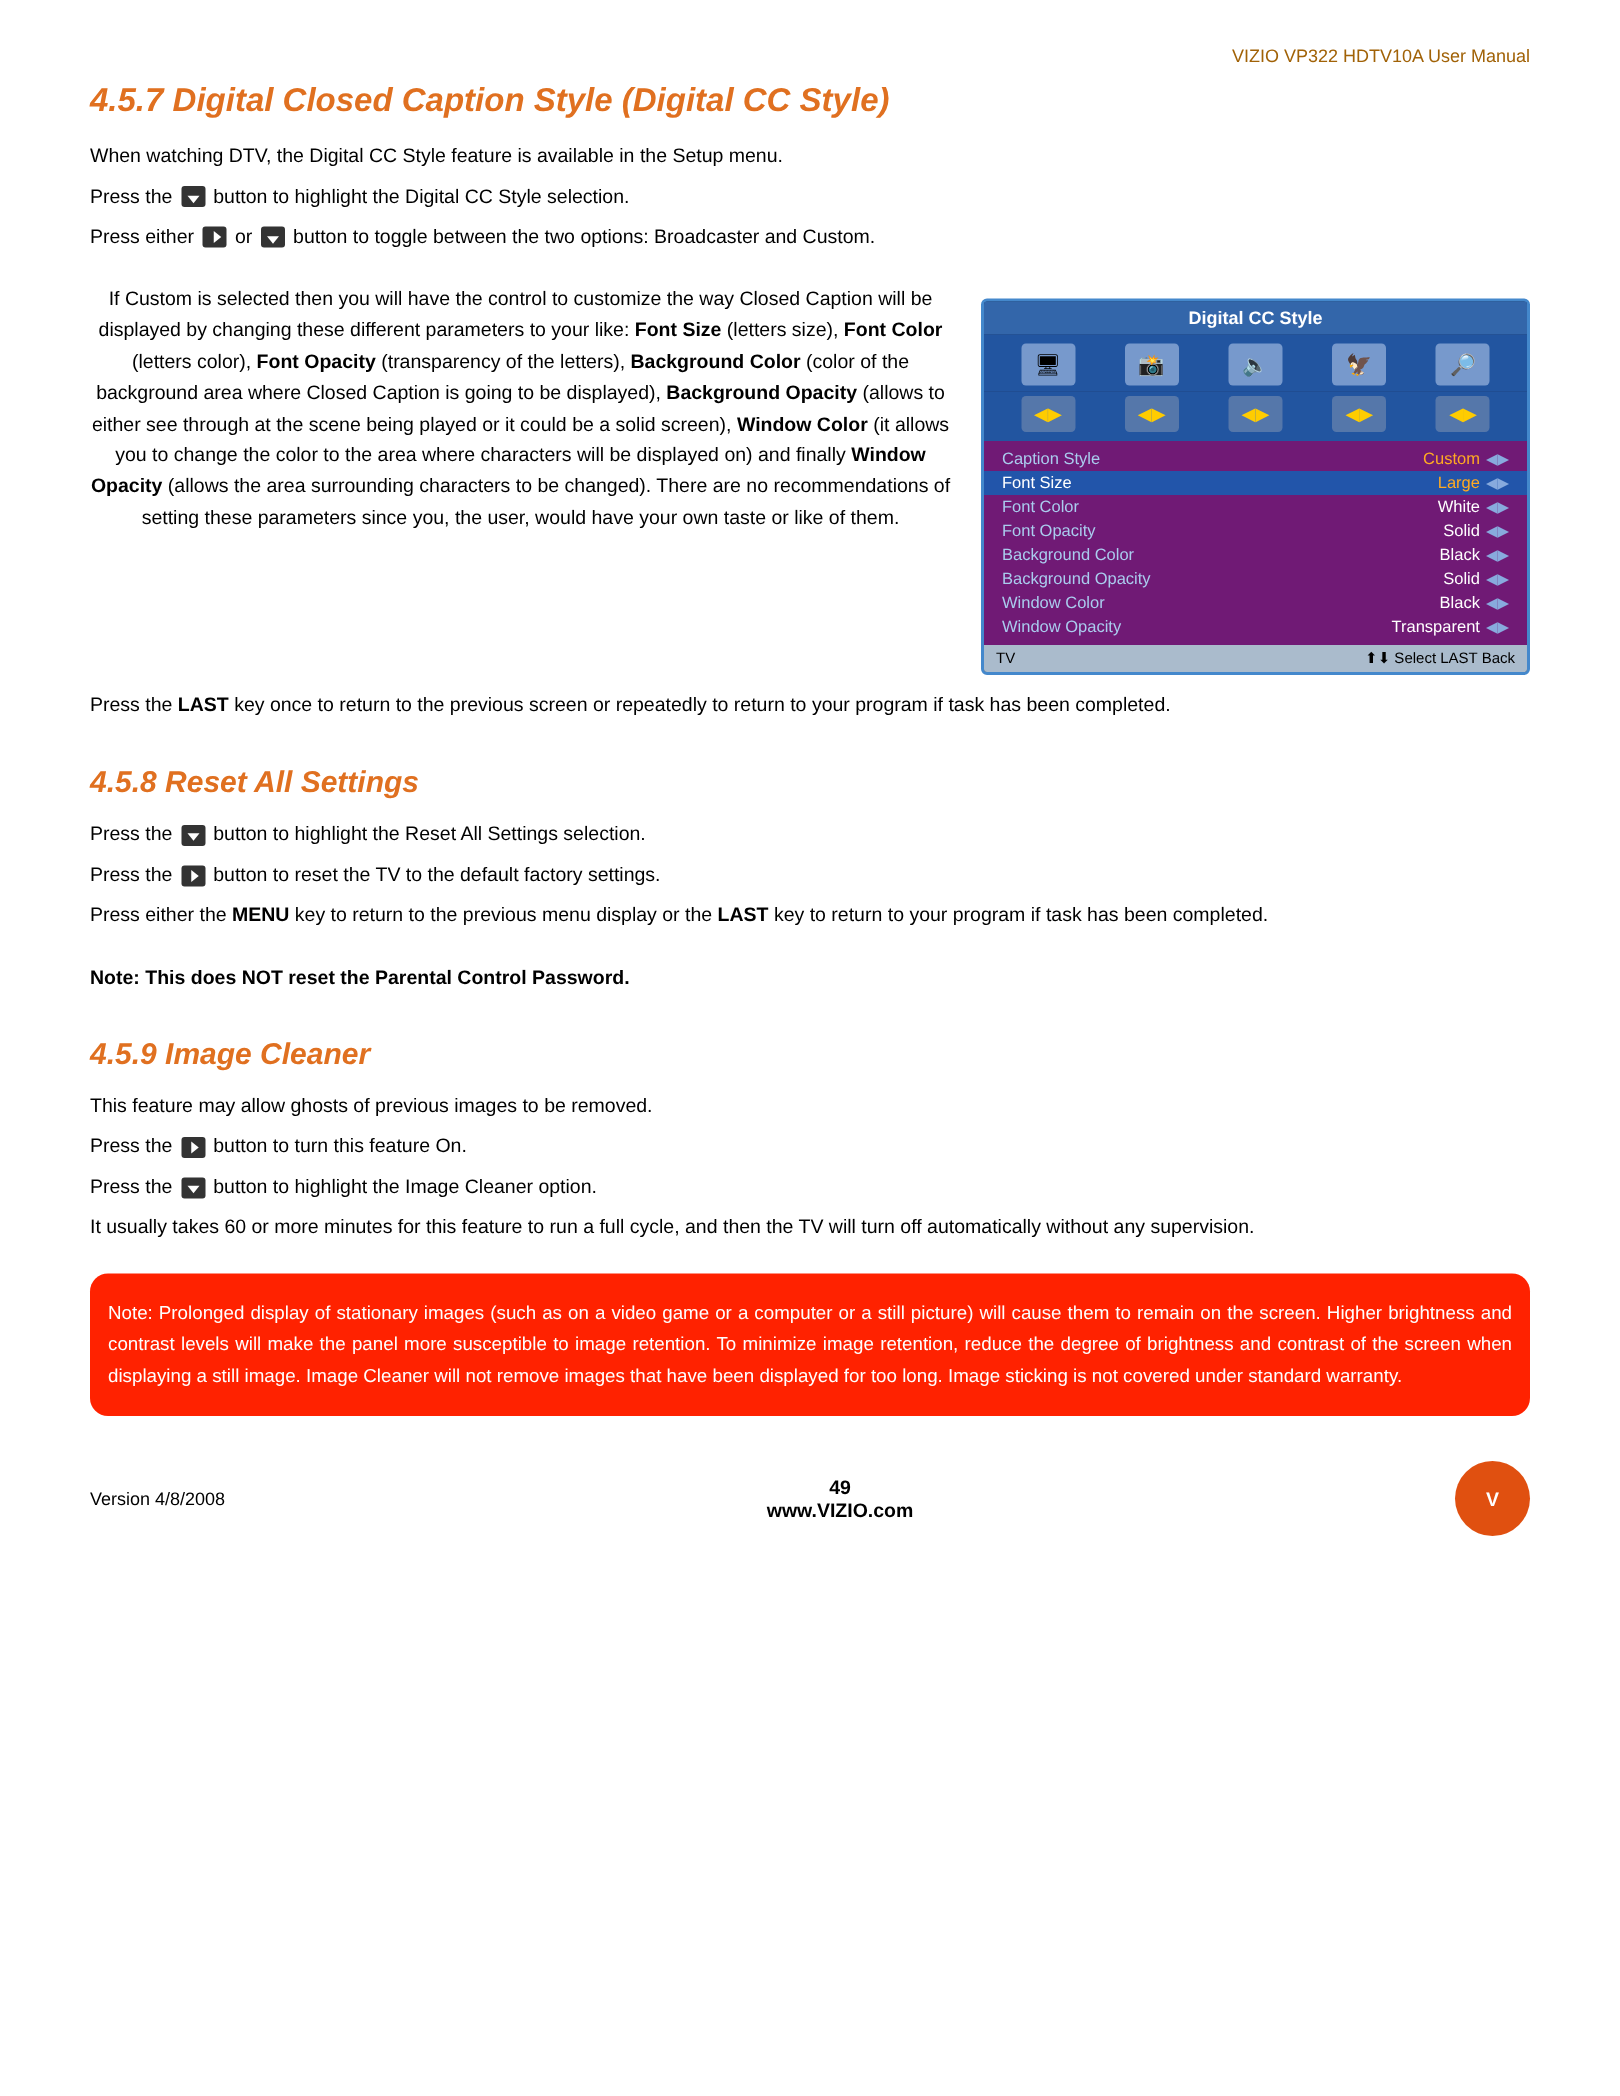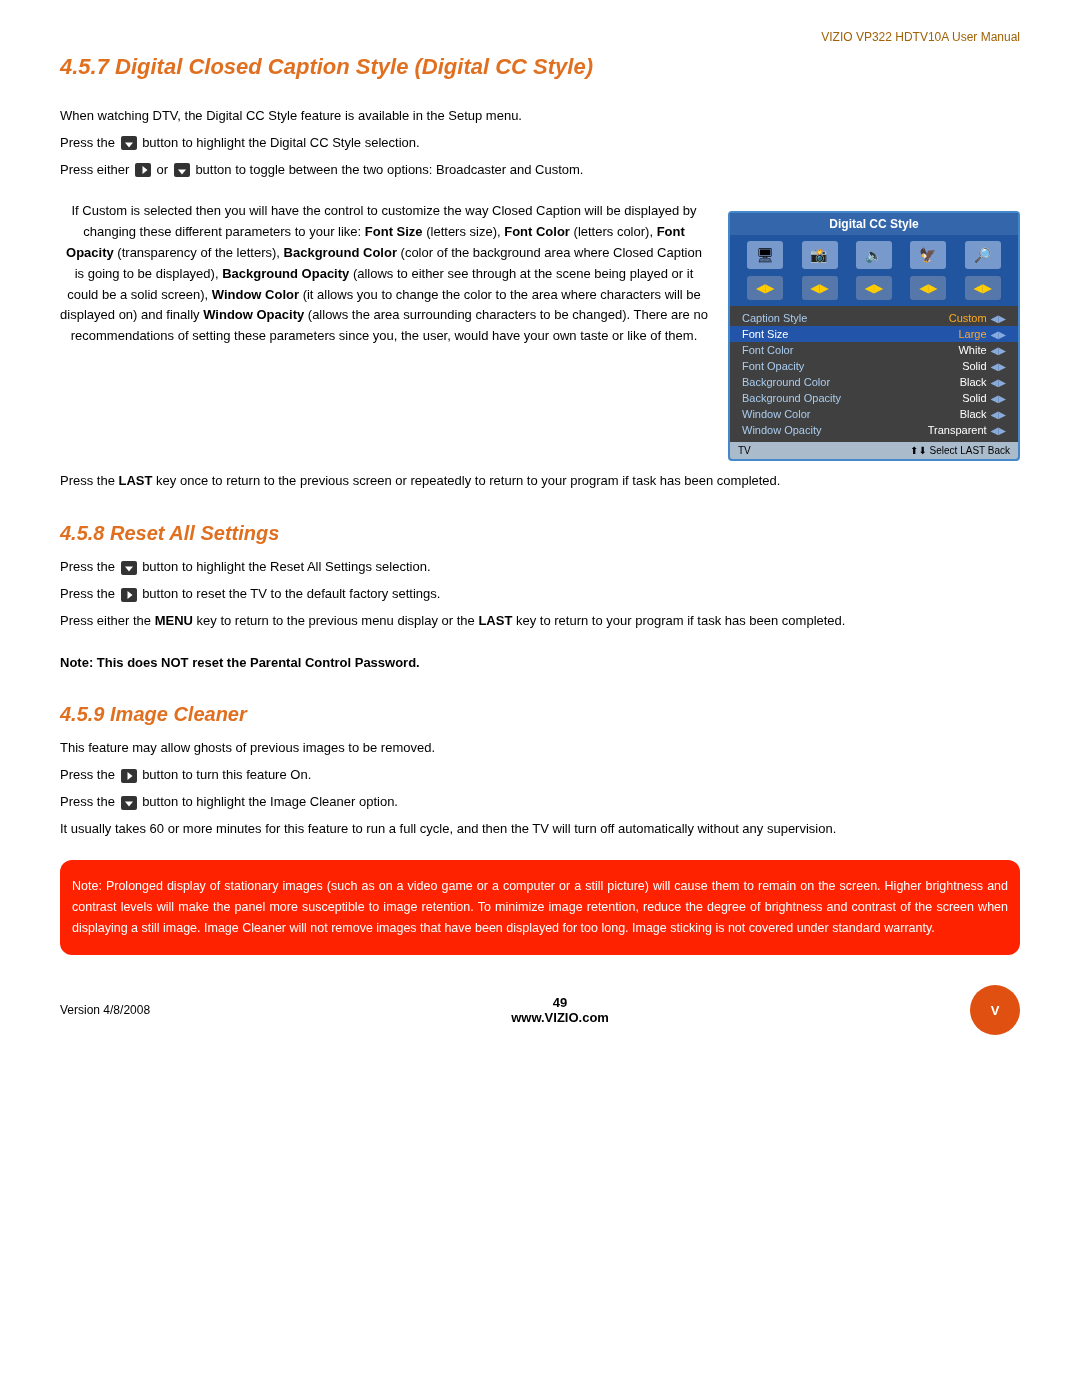--- a/index.html
+++ b/index.html
@@ -16,21 +16,21 @@
       text-align: right;
       font-size: 12px;
       color: #a16207;
       margin-bottom: 10px;
     }
     h2.section-title {
       font-size: 22px;
       color: #e07020;
       font-weight: bold;
       font-style: italic;
-      margin-bottom: 26px;
+      margin-bottom: 14px;
       margin-top: 10px;
     }
     h3.section-title {
       font-size: 20px;
       color: #e07020;
       font-weight: bold;
       font-style: italic;
       margin-bottom: 12px;
       margin-top: 30px;
     }
@@ -43,21 +43,21 @@
       display: flex;
       gap: 20px;
       margin-bottom: 10px;
       align-items: flex-start;
     }
     .text-col {
       flex: 1;
       text-align: center;
     }
     .tv-panel {
-      width: 292px;
+      width: 366px;
       flex-shrink: 0;
       border: 2px solid #4488cc;
       background: #1a3a6a;
       border-radius: 4px;
       overflow: hidden;
       margin-top: 10px;
     }
     .tv-panel-title {
       background: #3366aa;
       color: #fff;
@@ -93,21 +93,21 @@
       height: 24px;
       background: #5577aa;
       border-radius: 3px;
       display: flex;
       align-items: center;
       justify-content: center;
       font-size: 12px;
       color: #ffcc00;
     }
     .tv-menu {
-      background: #404040;
+      background: #701a75;
       padding: 4px 0;
     }
     .tv-menu-row {
       display: flex;
       justify-content: space-between;
       align-items: center;
       padding: 2px 12px;
       font-size: 11px;
       color: #aaccee;
     }

